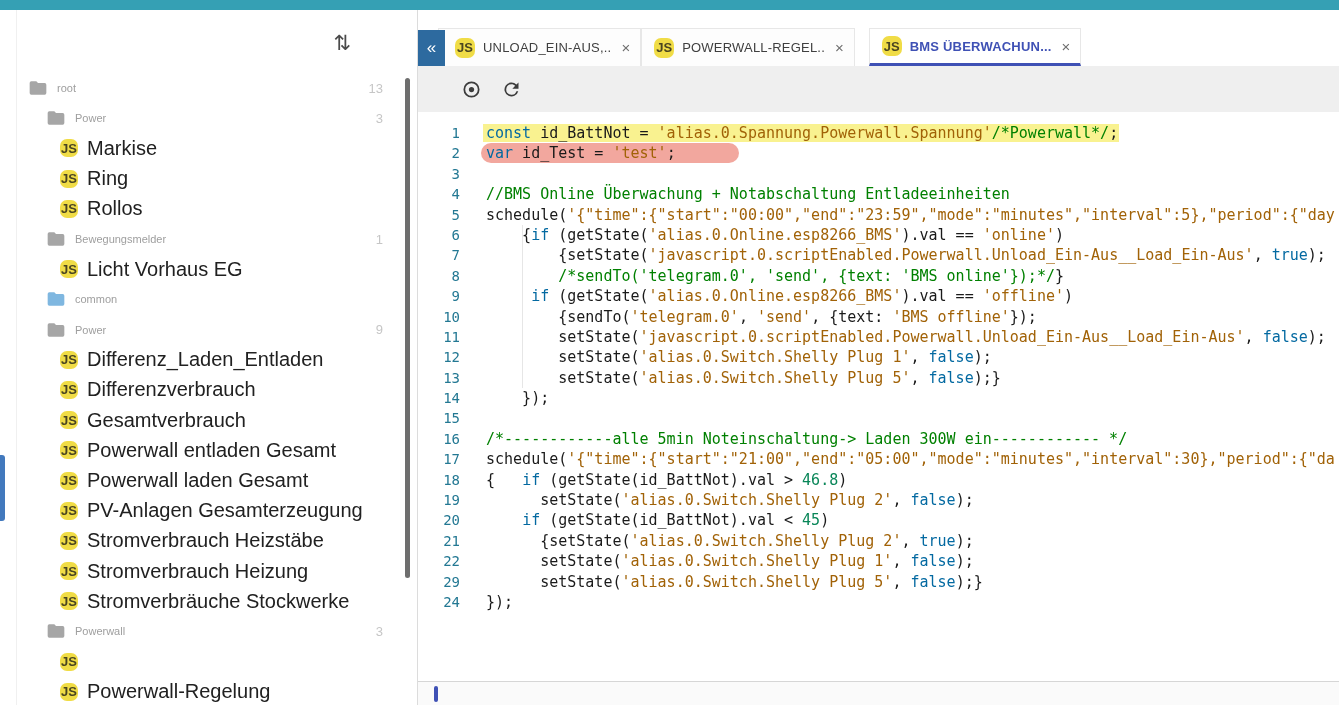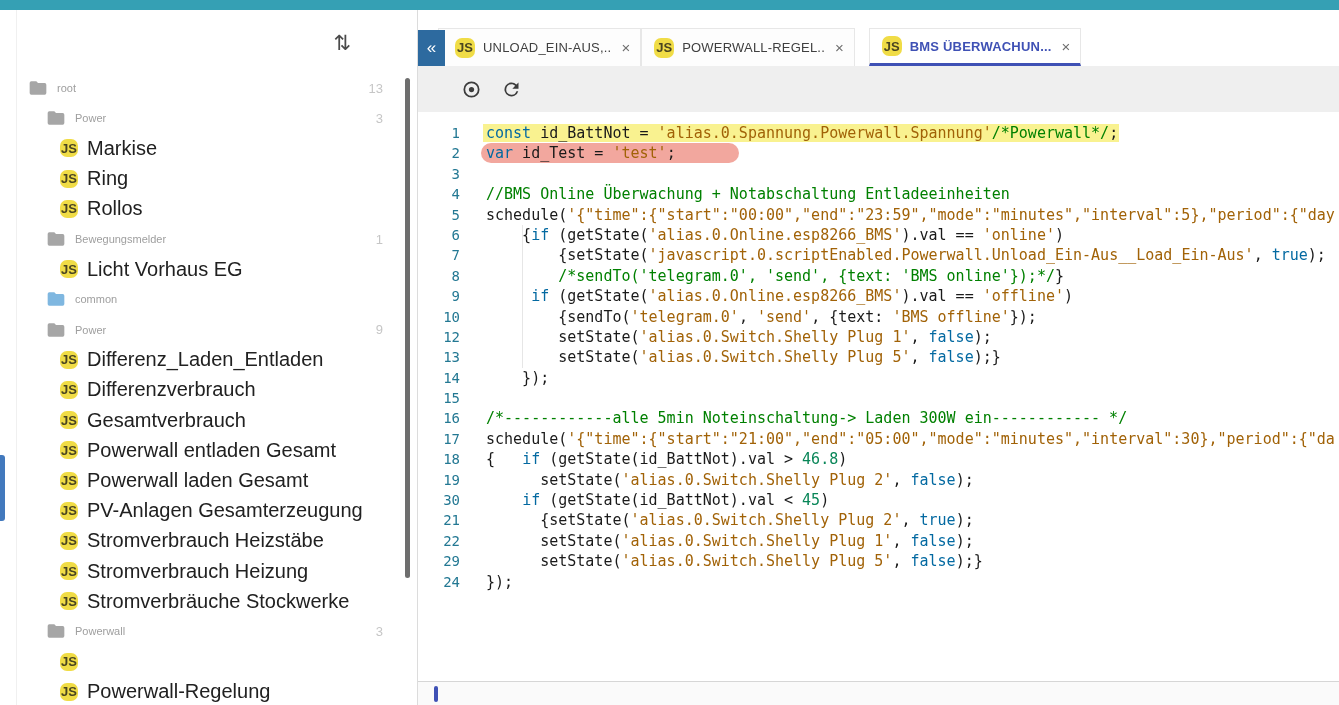--- a/index.html
+++ b/index.html
@@ -236,29 +236,30 @@
         <div class="cl"><span class="ln">1</span><span class="lc"><span class="hl hl-yellow"></span><span class="toks"><span class="tk-kw">const</span><span class="tk-pl"> id_BattNot = </span><span class="tk-str">'alias.0.Spannung.Powerwall.Spannung'</span><span class="tk-com">/*Powerwall*/</span><span class="tk-pl">;</span></span></span></div>
         <div class="cl"><span class="ln">2</span><span class="lc"><span class="hl hl-red"></span><span class="toks"><span class="tk-kw">var</span><span class="tk-pl"> id_Test = </span><span class="tk-str">'test'</span><span class="tk-pl">;</span></span></span></div>
         <div class="cl"><span class="ln">3</span><span class="lc"><span class="toks"></span></span></div>
         <div class="cl"><span class="ln">4</span><span class="lc"><span class="toks"><span class="tk-com">//BMS Online Überwachung + Notabschaltung Entladeeinheiten</span></span></span></div>
         <div class="cl"><span class="ln">5</span><span class="lc"><span class="toks"><span class="tk-pl">schedule(</span><span class="tk-str">'{"time":{"start":"00:00","end":"23:59","mode":"minutes","interval":5},"period":{"day</span></span></span></div>
         <div class="cl"><span class="ln">6</span><span class="lc"><span class="guide" style="left: 36.16px;"></span><span class="toks"><span class="tk-pl">    {</span><span class="tk-kw">if</span><span class="tk-pl"> (getState(</span><span class="tk-str">'alias.0.Online.esp8266_BMS'</span><span class="tk-pl">).val == </span><span class="tk-str">'online'</span><span class="tk-pl">)</span></span></span></div>
         <div class="cl"><span class="ln">7</span><span class="lc"><span class="guide" style="left: 36.16px;"></span><span class="toks"><span class="tk-pl">        {setState(</span><span class="tk-str">'javascript.0.scriptEnabled.Powerwall.Unload_Ein-Aus__Load_Ein-Aus'</span><span class="tk-pl">, </span><span class="tk-kw">true</span><span class="tk-pl">);</span></span></span></div>
         <div class="cl"><span class="ln">8</span><span class="lc"><span class="guide" style="left: 36.16px;"></span><span class="toks"><span class="tk-pl">        </span><span class="tk-com">/*sendTo('telegram.0', 'send', {text: 'BMS online'});*/</span><span class="tk-pl">}</span></span></span></div>
         <div class="cl"><span class="ln">9</span><span class="lc"><span class="guide" style="left: 36.16px;"></span><span class="toks"><span class="tk-pl">     </span><span class="tk-kw">if</span><span class="tk-pl"> (getState(</span><span class="tk-str">'alias.0.Online.esp8266_BMS'</span><span class="tk-pl">).val == </span><span class="tk-str">'offline'</span><span class="tk-pl">)</span></span></span></div>
         <div class="cl"><span class="ln">10</span><span class="lc"><span class="guide" style="left: 36.16px;"></span><span class="toks"><span class="tk-pl">        {sendTo(</span><span class="tk-str">'telegram.0'</span><span class="tk-pl">, </span><span class="tk-str">'send'</span><span class="tk-pl">, {text: </span><span class="tk-str">'BMS offline'</span><span class="tk-pl">});</span></span></span></div>
+        <div class="cl"><span class="ln">11</span><span class="lc"><span class="guide" style="left: 36.16px;"></span><span class="toks"><span class="tk-pl">        setState(</span><span class="tk-str">'javascript.0.scriptEnabled.Powerwall.Unload_Ein-Aus__Load_Ein-Aus'</span><span class="tk-pl">, </span><span class="tk-kw">false</span><span class="tk-pl">);</span></span></span></div>
         <div class="cl"><span class="ln">12</span><span class="lc"><span class="guide" style="left: 36.16px;"></span><span class="toks"><span class="tk-pl">        setState(</span><span class="tk-str">'alias.0.Switch.Shelly Plug 1'</span><span class="tk-pl">, </span><span class="tk-kw">false</span><span class="tk-pl">);</span></span></span></div>
         <div class="cl"><span class="ln">13</span><span class="lc"><span class="guide" style="left: 36.16px;"></span><span class="toks"><span class="tk-pl">        setState(</span><span class="tk-str">'alias.0.Switch.Shelly Plug 5'</span><span class="tk-pl">, </span><span class="tk-kw">false</span><span class="tk-pl">);}</span></span></span></div>
         <div class="cl"><span class="ln">14</span><span class="lc"><span class="toks"><span class="tk-pl">    });</span></span></span></div>
         <div class="cl"><span class="ln">15</span><span class="lc"><span class="toks"></span></span></div>
         <div class="cl"><span class="ln">16</span><span class="lc"><span class="toks"><span class="tk-com">/*------------alle 5min Noteinschaltung-&gt; Laden 300W ein------------ */</span></span></span></div>
         <div class="cl"><span class="ln">17</span><span class="lc"><span class="toks"><span class="tk-pl">schedule(</span><span class="tk-str">'{"time":{"start":"21:00","end":"05:00","mode":"minutes","interval":30},"period":{"da</span></span></span></div>
         <div class="cl"><span class="ln">18</span><span class="lc"><span class="toks"><span class="tk-pl">{   </span><span class="tk-kw">if</span><span class="tk-pl"> (getState(id_BattNot).val &gt; </span><span class="tk-num">46.8</span><span class="tk-pl">)</span></span></span></div>
         <div class="cl"><span class="ln">19</span><span class="lc"><span class="toks"><span class="tk-pl">      setState(</span><span class="tk-str">'alias.0.Switch.Shelly Plug 2'</span><span class="tk-pl">, </span><span class="tk-kw">false</span><span class="tk-pl">);</span></span></span></div>
-        <div class="cl"><span class="ln">30</span><span class="lc"><span class="toks"><span class="tk-pl">    </span><span class="tk-kw">if</span><span class="tk-pl"> (getState(id_BattNot).val &lt; </span><span class="tk-num">45</span><span class="tk-pl">)</span></span></span></div>
+        <div class="cl"><span class="ln">20</span><span class="lc"><span class="toks"><span class="tk-pl">    </span><span class="tk-kw">if</span><span class="tk-pl"> (getState(id_BattNot).val &lt; </span><span class="tk-num">45</span><span class="tk-pl">)</span></span></span></div>
         <div class="cl"><span class="ln">21</span><span class="lc"><span class="toks"><span class="tk-pl">      {setState(</span><span class="tk-str">'alias.0.Switch.Shelly Plug 2'</span><span class="tk-pl">, </span><span class="tk-kw">true</span><span class="tk-pl">);</span></span></span></div>
         <div class="cl"><span class="ln">22</span><span class="lc"><span class="toks"><span class="tk-pl">      setState(</span><span class="tk-str">'alias.0.Switch.Shelly Plug 1'</span><span class="tk-pl">, </span><span class="tk-kw">false</span><span class="tk-pl">);</span></span></span></div>
         <div class="cl"><span class="ln">29</span><span class="lc"><span class="toks"><span class="tk-pl">      setState(</span><span class="tk-str">'alias.0.Switch.Shelly Plug 5'</span><span class="tk-pl">, </span><span class="tk-kw">false</span><span class="tk-pl">);}</span></span></span></div>
         <div class="cl"><span class="ln">24</span><span class="lc"><span class="toks"><span class="tk-pl">});</span></span></span></div>
       </div>
 
     <div class="bottom-panel">
       <div class="handle"></div>
     </div>
 

